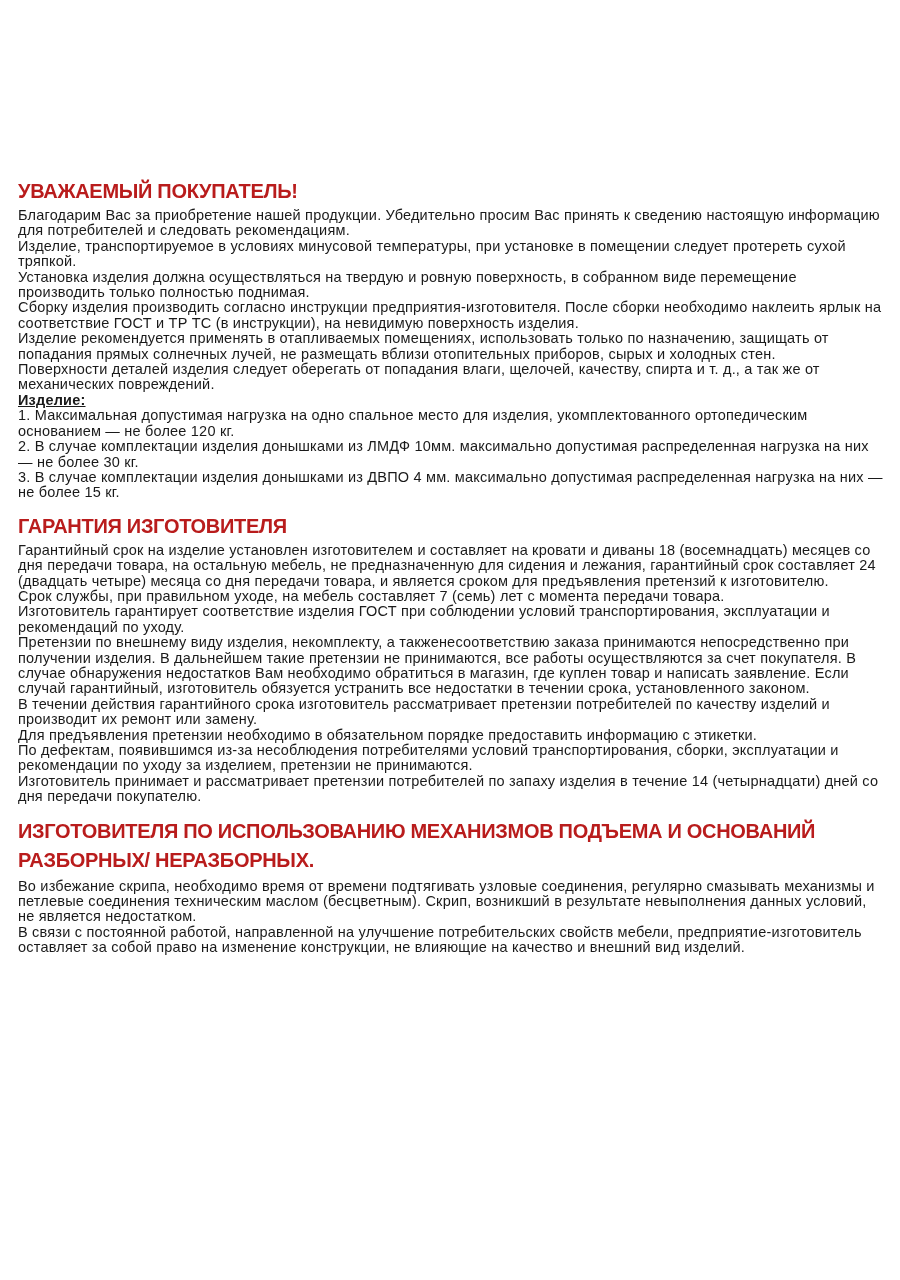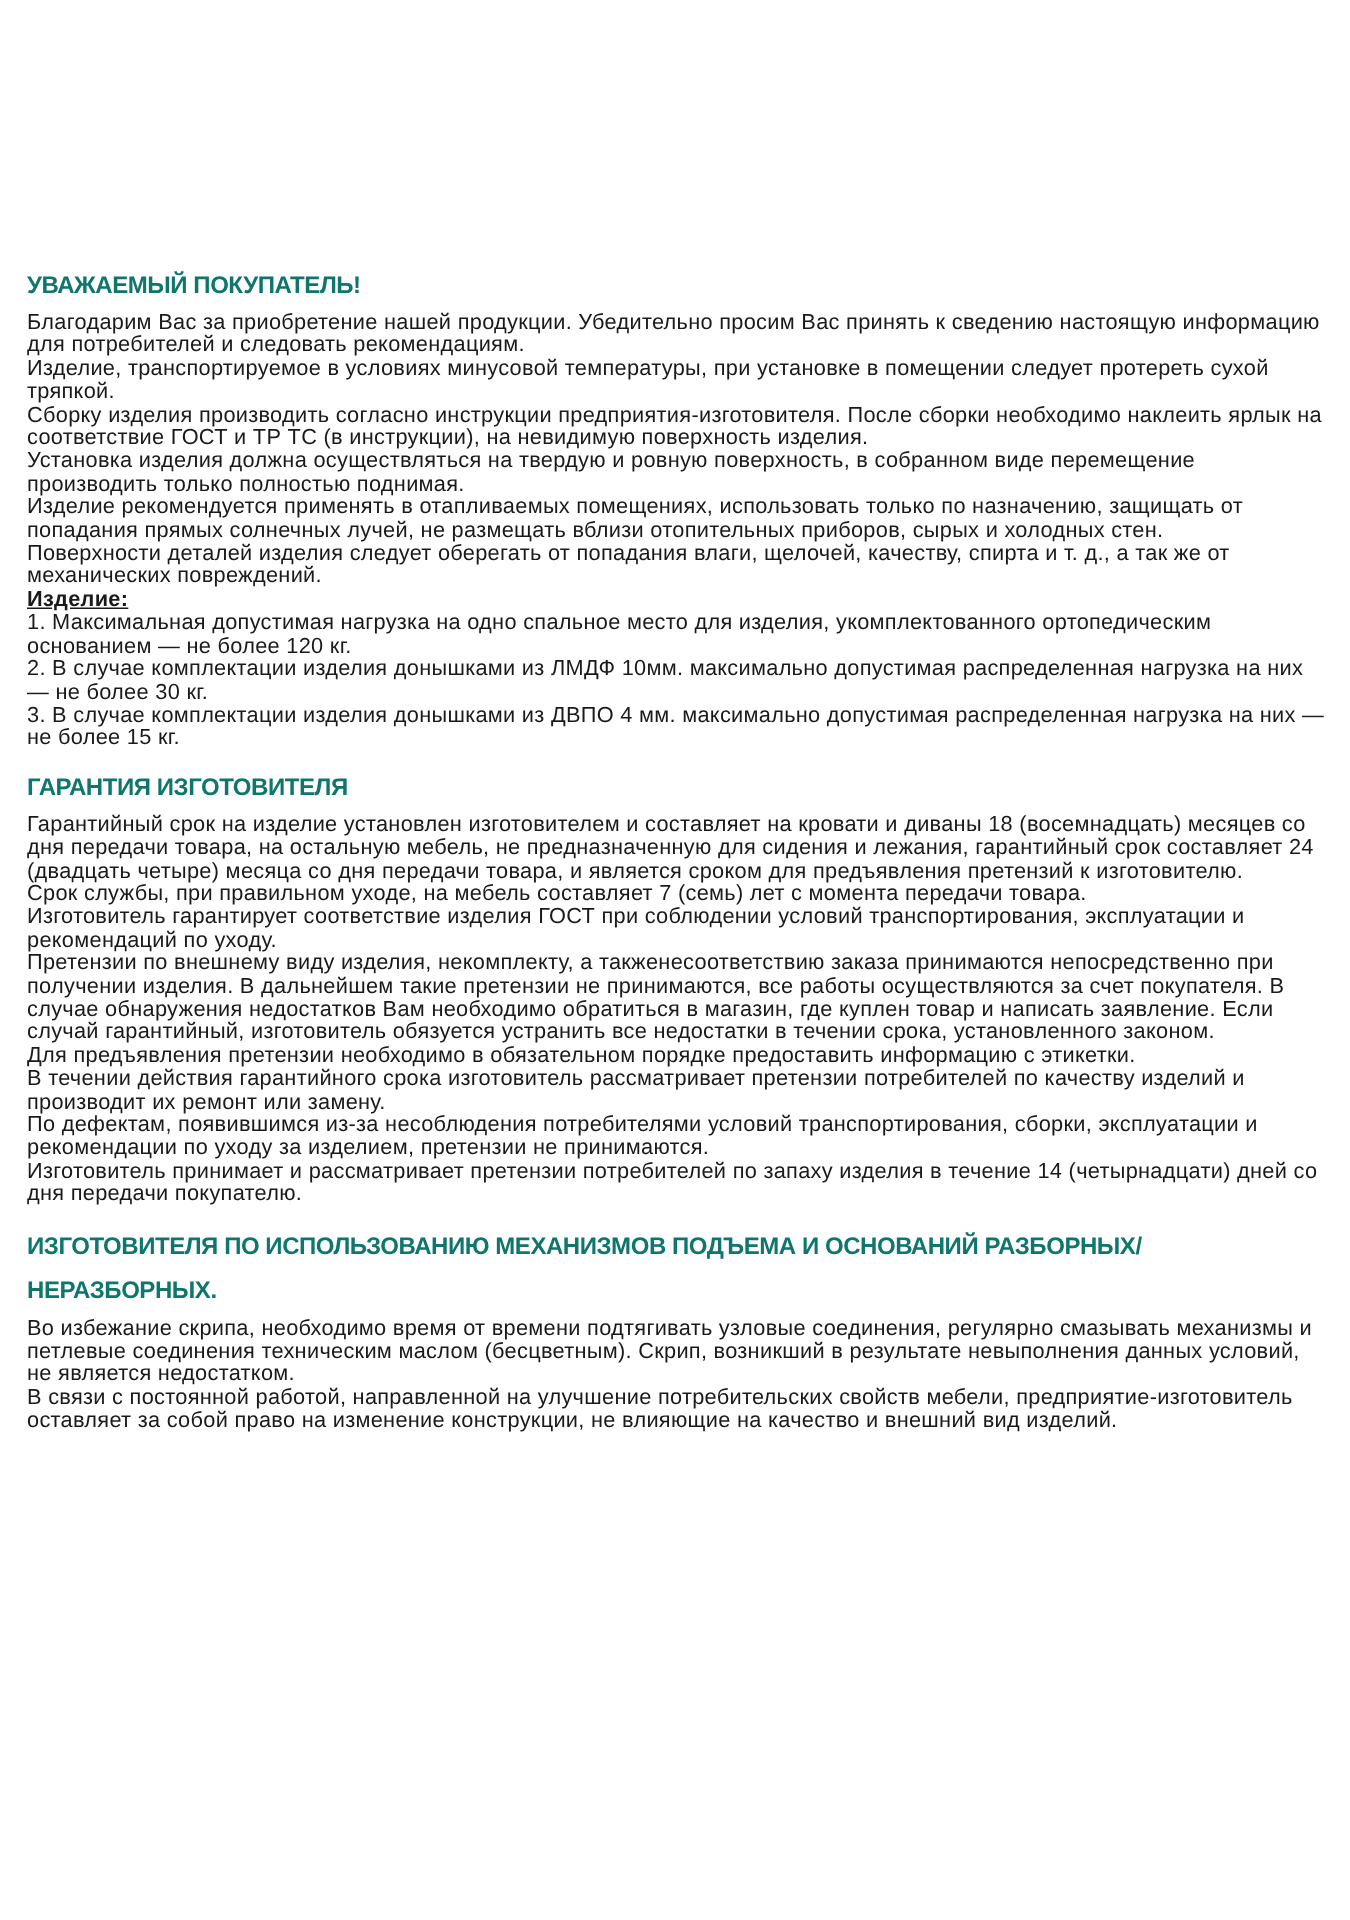--- a/index.html
+++ b/index.html
@@ -21,26 +21,26 @@
     font-size: 14.5px;
     line-height: 15.4px;
     letter-spacing: 0.2px;
     color: #1a1a1a;
     background: #ffffff;
   }
   section {
     margin: 0;
   }
   h1.doc-heading {
-    font-size: 16px;
+    font-size: 20px;
     line-height: 26px;
     font-weight: 700;
     letter-spacing: -0.3px;
     margin: 12px 0 4px 0;
-    color: #0f766e;
+    color: #b91c1c;
   }
   section:first-child h1.doc-heading {
     margin-top: 0;
   }
   h1.doc-heading.two-line {
     line-height: 29px;
     max-width: 810px;
   }
   p.body-par {
     margin: 0;
@@ -57,38 +57,38 @@
 
 <div class="page">
 
   <section>
     <h1 class="doc-heading">УВАЖАЕМЫЙ ПОКУПАТЕЛЬ!</h1>
     <p class="body-par">Благодарим Вас за приобретение нашей продукции. Убедительно просим Вас принять к сведению настоящую информацию для потребителей и следовать рекомендациям.</p>
   </section>
 
   <section>
     <p class="body-par">Изделие, транспортируемое в условиях минусовой температуры, при установке в помещении следует протереть сухой тряпкой.</p>
+    <p class="body-par">Установка изделия должна осуществляться на твердую и ровную поверхность, в собранном виде перемещение производить только полностью поднимая.</p>
     <p class="body-par">Сборку изделия производить согласно инструкции предприятия-изготовителя. После сборки необходимо наклеить ярлык на соответствие ГОСТ и ТР ТС (в инструкции), на невидимую поверхность изделия.</p>
-    <p class="body-par">Установка изделия должна осуществляться на твердую и ровную поверхность, в собранном виде перемещение производить только полностью поднимая.</p>
     <p class="body-par">Изделие рекомендуется  применять в отапливаемых помещениях, использовать только по назначению, защищать от попадания прямых солнечных лучей, не размещать вблизи отопительных приборов, сырых и холодных стен.</p>
     <p class="body-par">Поверхности деталей изделия следует оберегать от попадания влаги, щелочей, качеству, спирта и т. д., а так же от механических повреждений.</p>
     <p class="attention-label">Изделие:</p>
     <p class="body-par">1. Максимальная допустимая нагрузка на одно спальное место для изделия, укомплектованного ортопедическим основанием — не более 120 кг.</p>
     <p class="body-par">2. В случае комплектации изделия донышками из ЛМДФ 10мм. максимально допустимая распределенная нагрузка на них — не более 30 кг.</p>
     <p class="body-par">3. В случае комплектации изделия донышками из ДВПО 4 мм. максимально допустимая распределенная нагрузка на них — не более 15 кг.</p>
   </section>
 
   <section>
     <h1 class="doc-heading">ГАРАНТИЯ ИЗГОТОВИТЕЛЯ</h1>
     <p class="body-par">Гарантийный срок на изделие установлен изготовителем и составляет на кровати и диваны 18 (восемнадцать) месяцев со дня передачи товара, на остальную мебель, не предназначенную для сидения и лежания, гарантийный срок составляет 24 (двадцать четыре) месяца со дня передачи товара, и является сроком для предъявления претензий к изготовителю.</p>
     <p class="body-par">Срок службы, при правильном уходе, на мебель составляет 7 (семь) лет с момента передачи товара.</p>
     <p class="body-par">Изготовитель гарантирует соответствие изделия ГОСТ при соблюдении условий транспортирования, эксплуатации и рекомендаций по уходу.</p>
     <p class="body-par">Претензии по внешнему виду изделия, некомплекту, а такженесоответствию заказа принимаются непосредственно при получении изделия. В дальнейшем такие претензии не принимаются, все работы осуществляются за счет покупателя. В случае обнаружения недостатков  Вам необходимо обратиться в магазин, где куплен товар и написать заявление. Если случай гарантийный, изготовитель обязуется устранить все недостатки в течении срока, установленного законом.</p>
+    <p class="body-par">В течении действия гарантийного срока изготовитель рассматривает претензии потребителей по качеству изделий и производит их ремонт или замену.</p>
     <p class="body-par">Для предъявления претензии необходимо в обязательном порядке предоставить информацию с этикетки.</p>
-    <p class="body-par">В течении действия гарантийного срока изготовитель рассматривает претензии потребителей по качеству изделий и производит их ремонт или замену.</p>
     <p class="body-par">По дефектам, появившимся из-за несоблюдения потребителями условий транспортирования, сборки, эксплуатации и рекомендации по уходу за изделием, претензии не принимаются.</p>
     <p class="body-par">Изготовитель принимает и рассматривает претензии потребителей по запаху изделия в течение 14 (четырнадцати) дней со дня передачи  покупателю.</p>
   </section>
 
   <section>
     <h1 class="doc-heading two-line">ИЗГОТОВИТЕЛЯ ПО ИСПОЛЬЗОВАНИЮ МЕХАНИЗМОВ ПОДЪЕМА И ОСНОВАНИЙ РАЗБОРНЫХ/ НЕРАЗБОРНЫХ.</h1>
     <p class="body-par">Во избежание скрипа, необходимо время от времени подтягивать узловые соединения, регулярно смазывать механизмы и петлевые соединения техническим маслом (бесцветным). Скрип, возникший в результате невыполнения данных условий, не является недостатком.</p>
     <p class="body-par">В связи с постоянной работой, направленной на улучшение потребительских свойств мебели, предприятие-изготовитель оставляет за собой право на изменение конструкции, не влияющие на качество и внешний вид изделий.</p>
   </section>
 

